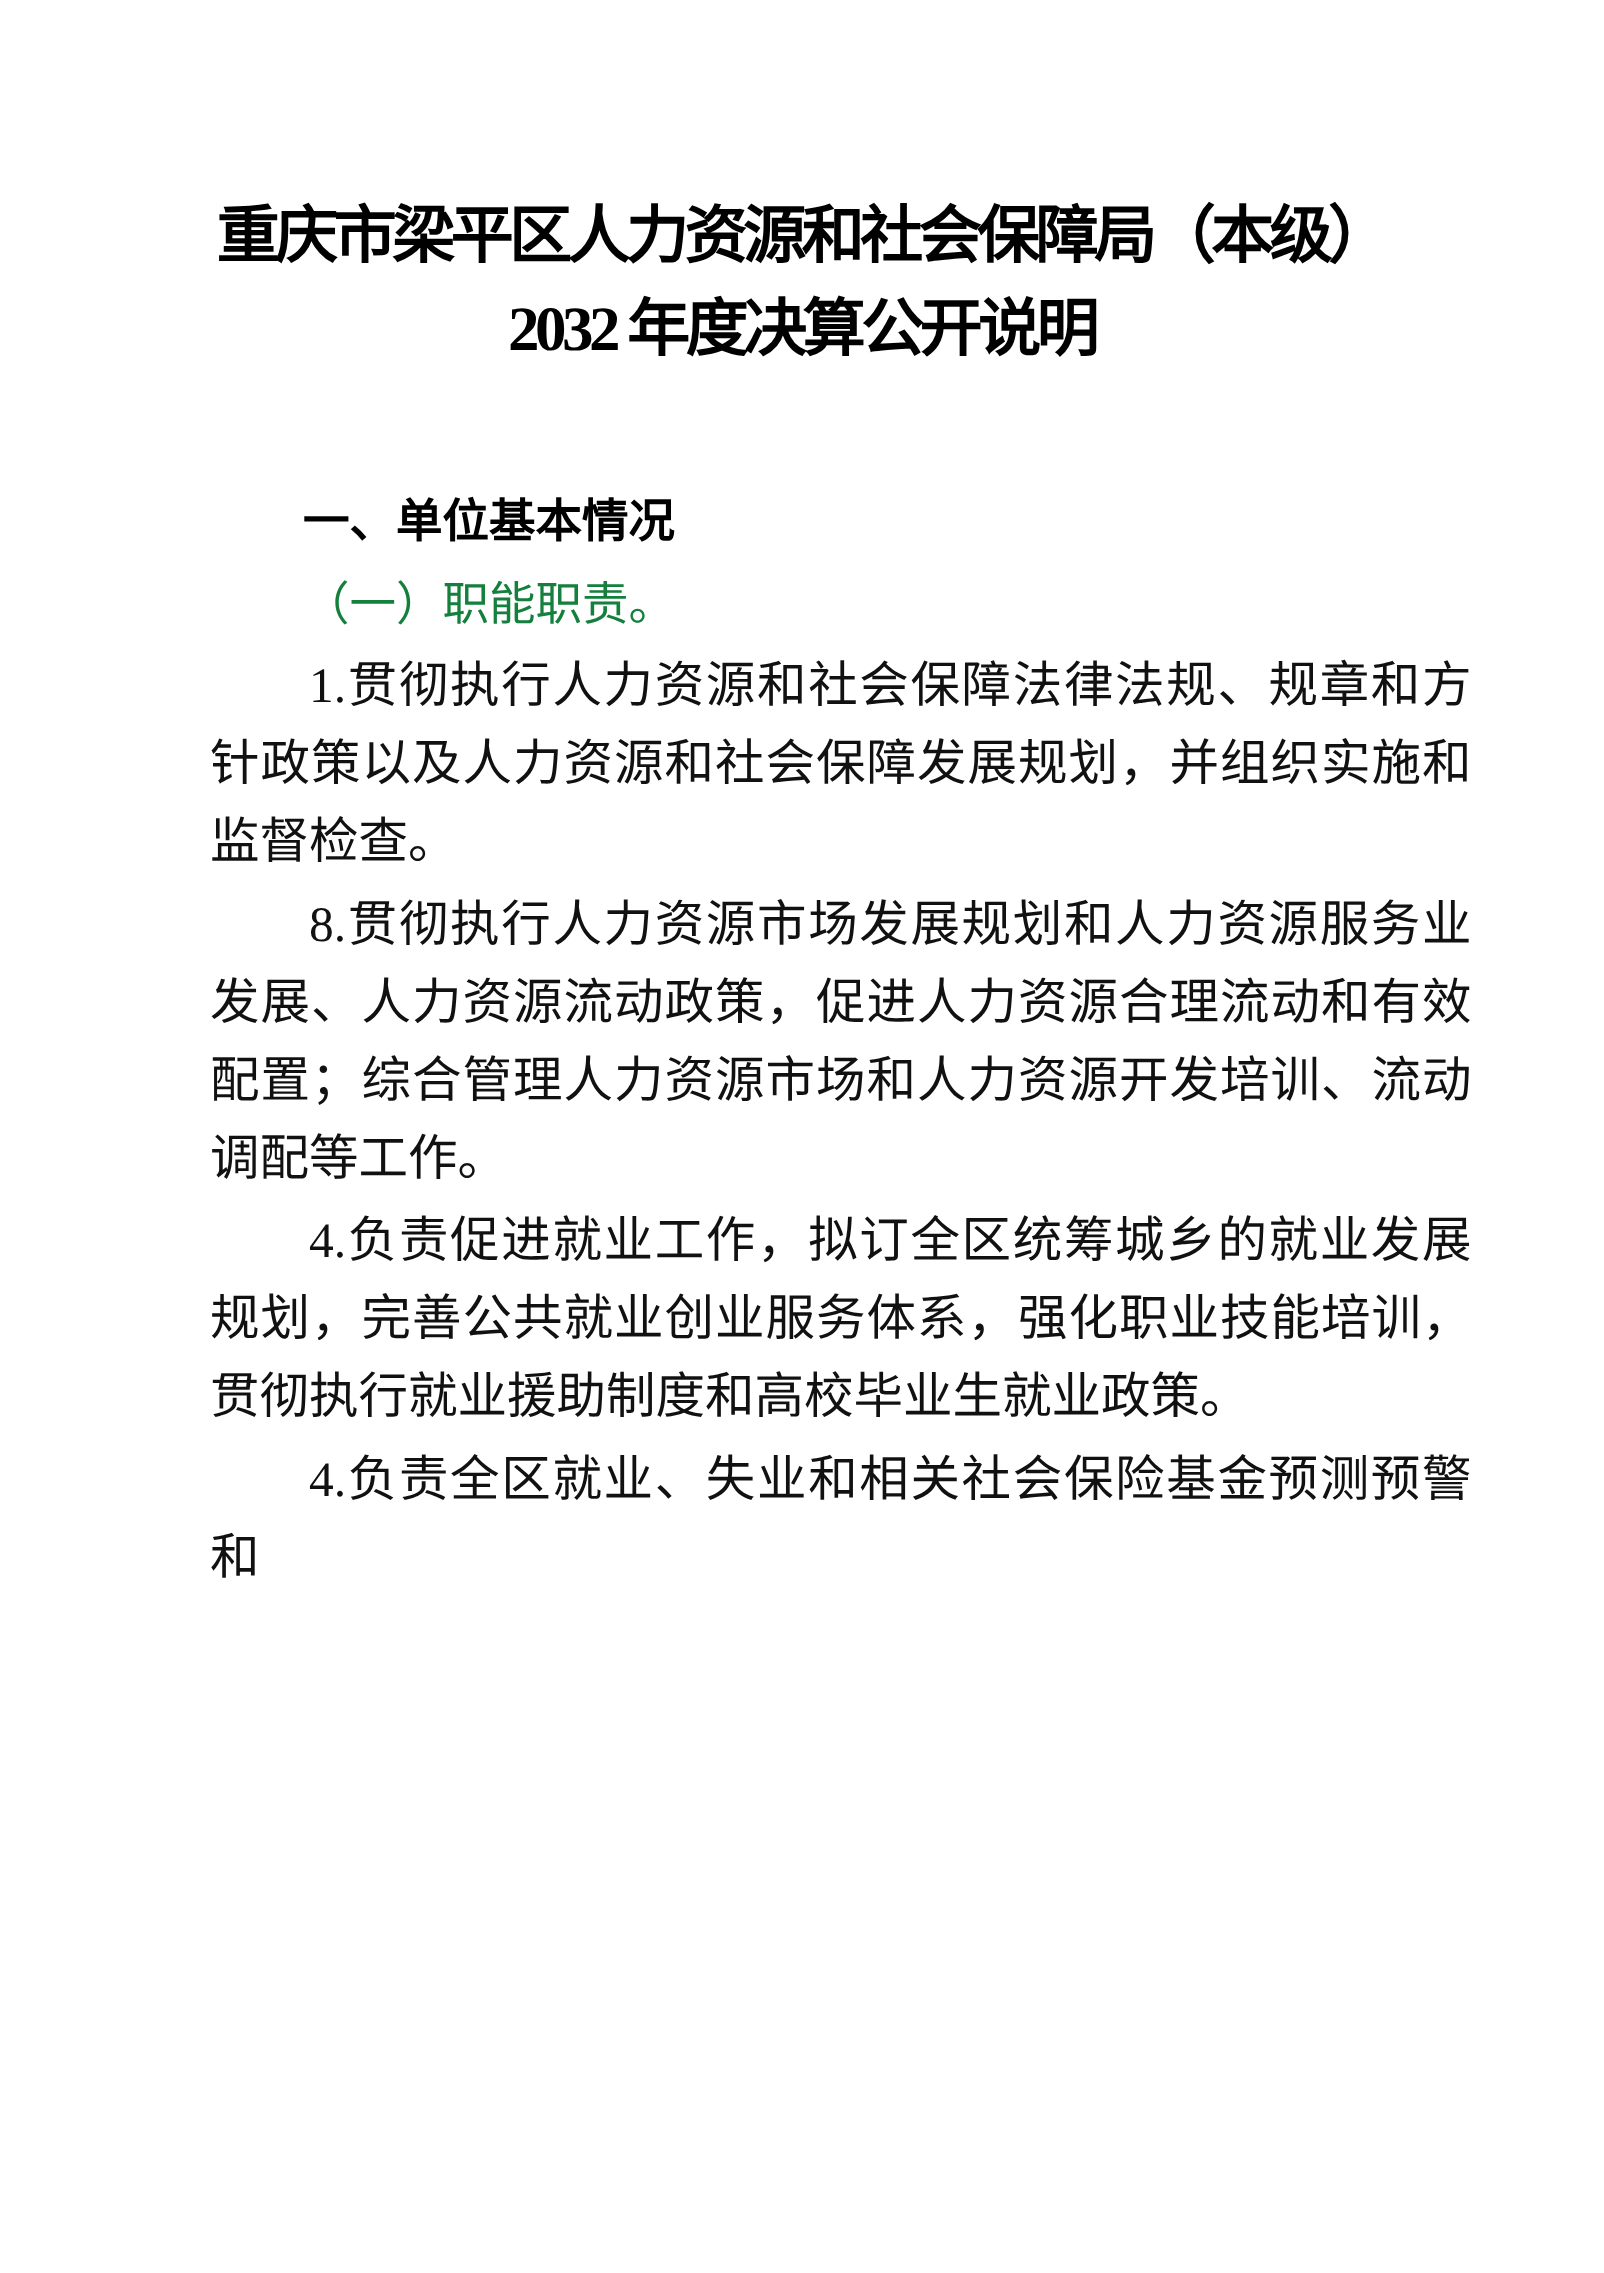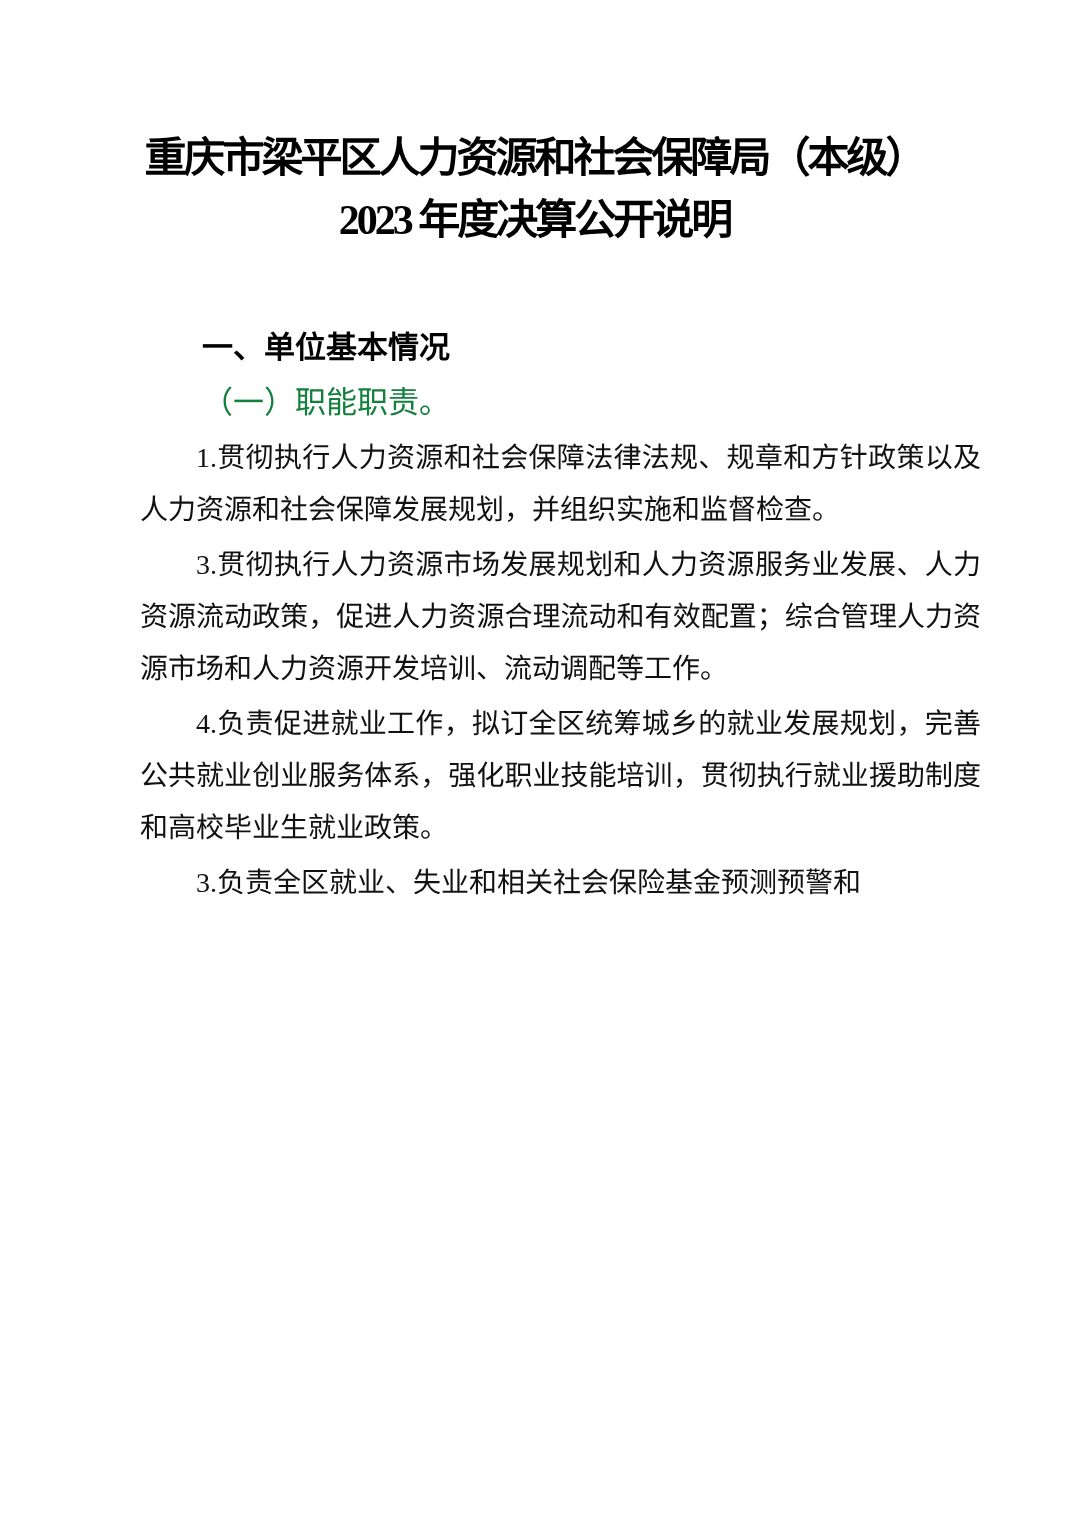--- a/index.html
+++ b/index.html
@@ -44,21 +44,21 @@
   .subsection-heading {
     margin: 3px 0 0 0;
     font-size: 31px;
     line-height: 52px;
     text-indent: 2em;
     font-weight: normal;
     color: #15803d;
   }
   .body-paragraph {
     margin: 3px 0 0 0;
-    font-size: 28px;
+    font-size: 33px;
     line-height: 52px;
     letter-spacing: 0px;
     text-indent: 2em;
     text-align: justify;
     text-justify: inter-ideograph;
     color: #111111;
     font-weight: normal;
   }
   .page-number {
     position: absolute;
@@ -70,35 +70,35 @@
     font-family: "Liberation Serif", "DejaVu Serif", serif;
   }
 </style>
 </head>
 <body>
 
 <div class="page">
 
   <div class="title-block">
     <div>重庆市梁平区人力资源和社会保障局（本级）</div>
-    <div>2023 年度决算公开说明</div>
+    <div>2032 年度决算公开说明</div>
   </div>
 
   <div class="content">
 
     <h2 class="section-heading">一、单位基本情况</h2>
 
     <h3 class="subsection-heading">（一）职能职责。</h3>
 
     <p class="body-paragraph">1.贯彻执行人力资源和社会保障法律法规、规章和方针政策以及人力资源和社会保障发展规划，并组织实施和监督检查。</p>
 
-    <p class="body-paragraph">3.贯彻执行人力资源市场发展规划和人力资源服务业发展、人力资源流动政策，促进人力资源合理流动和有效配置；综合管理人力资源市场和人力资源开发培训、流动调配等工作。</p>
+    <p class="body-paragraph">8.贯彻执行人力资源市场发展规划和人力资源服务业发展、人力资源流动政策，促进人力资源合理流动和有效配置；综合管理人力资源市场和人力资源开发培训、流动调配等工作。</p>
 
     <p class="body-paragraph">4.负责促进就业工作，拟订全区统筹城乡的就业发展规划，完善公共就业创业服务体系，强化职业技能培训，贯彻执行就业援助制度和高校毕业生就业政策。</p>
 
 
-    <p class="body-paragraph">3.负责全区就业、失业和相关社会保险基金预测预警和</p>
+    <p class="body-paragraph">4.负责全区就业、失业和相关社会保险基金预测预警和</p>
 
   </div>
 
   <div class="page-number">- 1 -</div>
 
 </div>
 
 </body></html>

